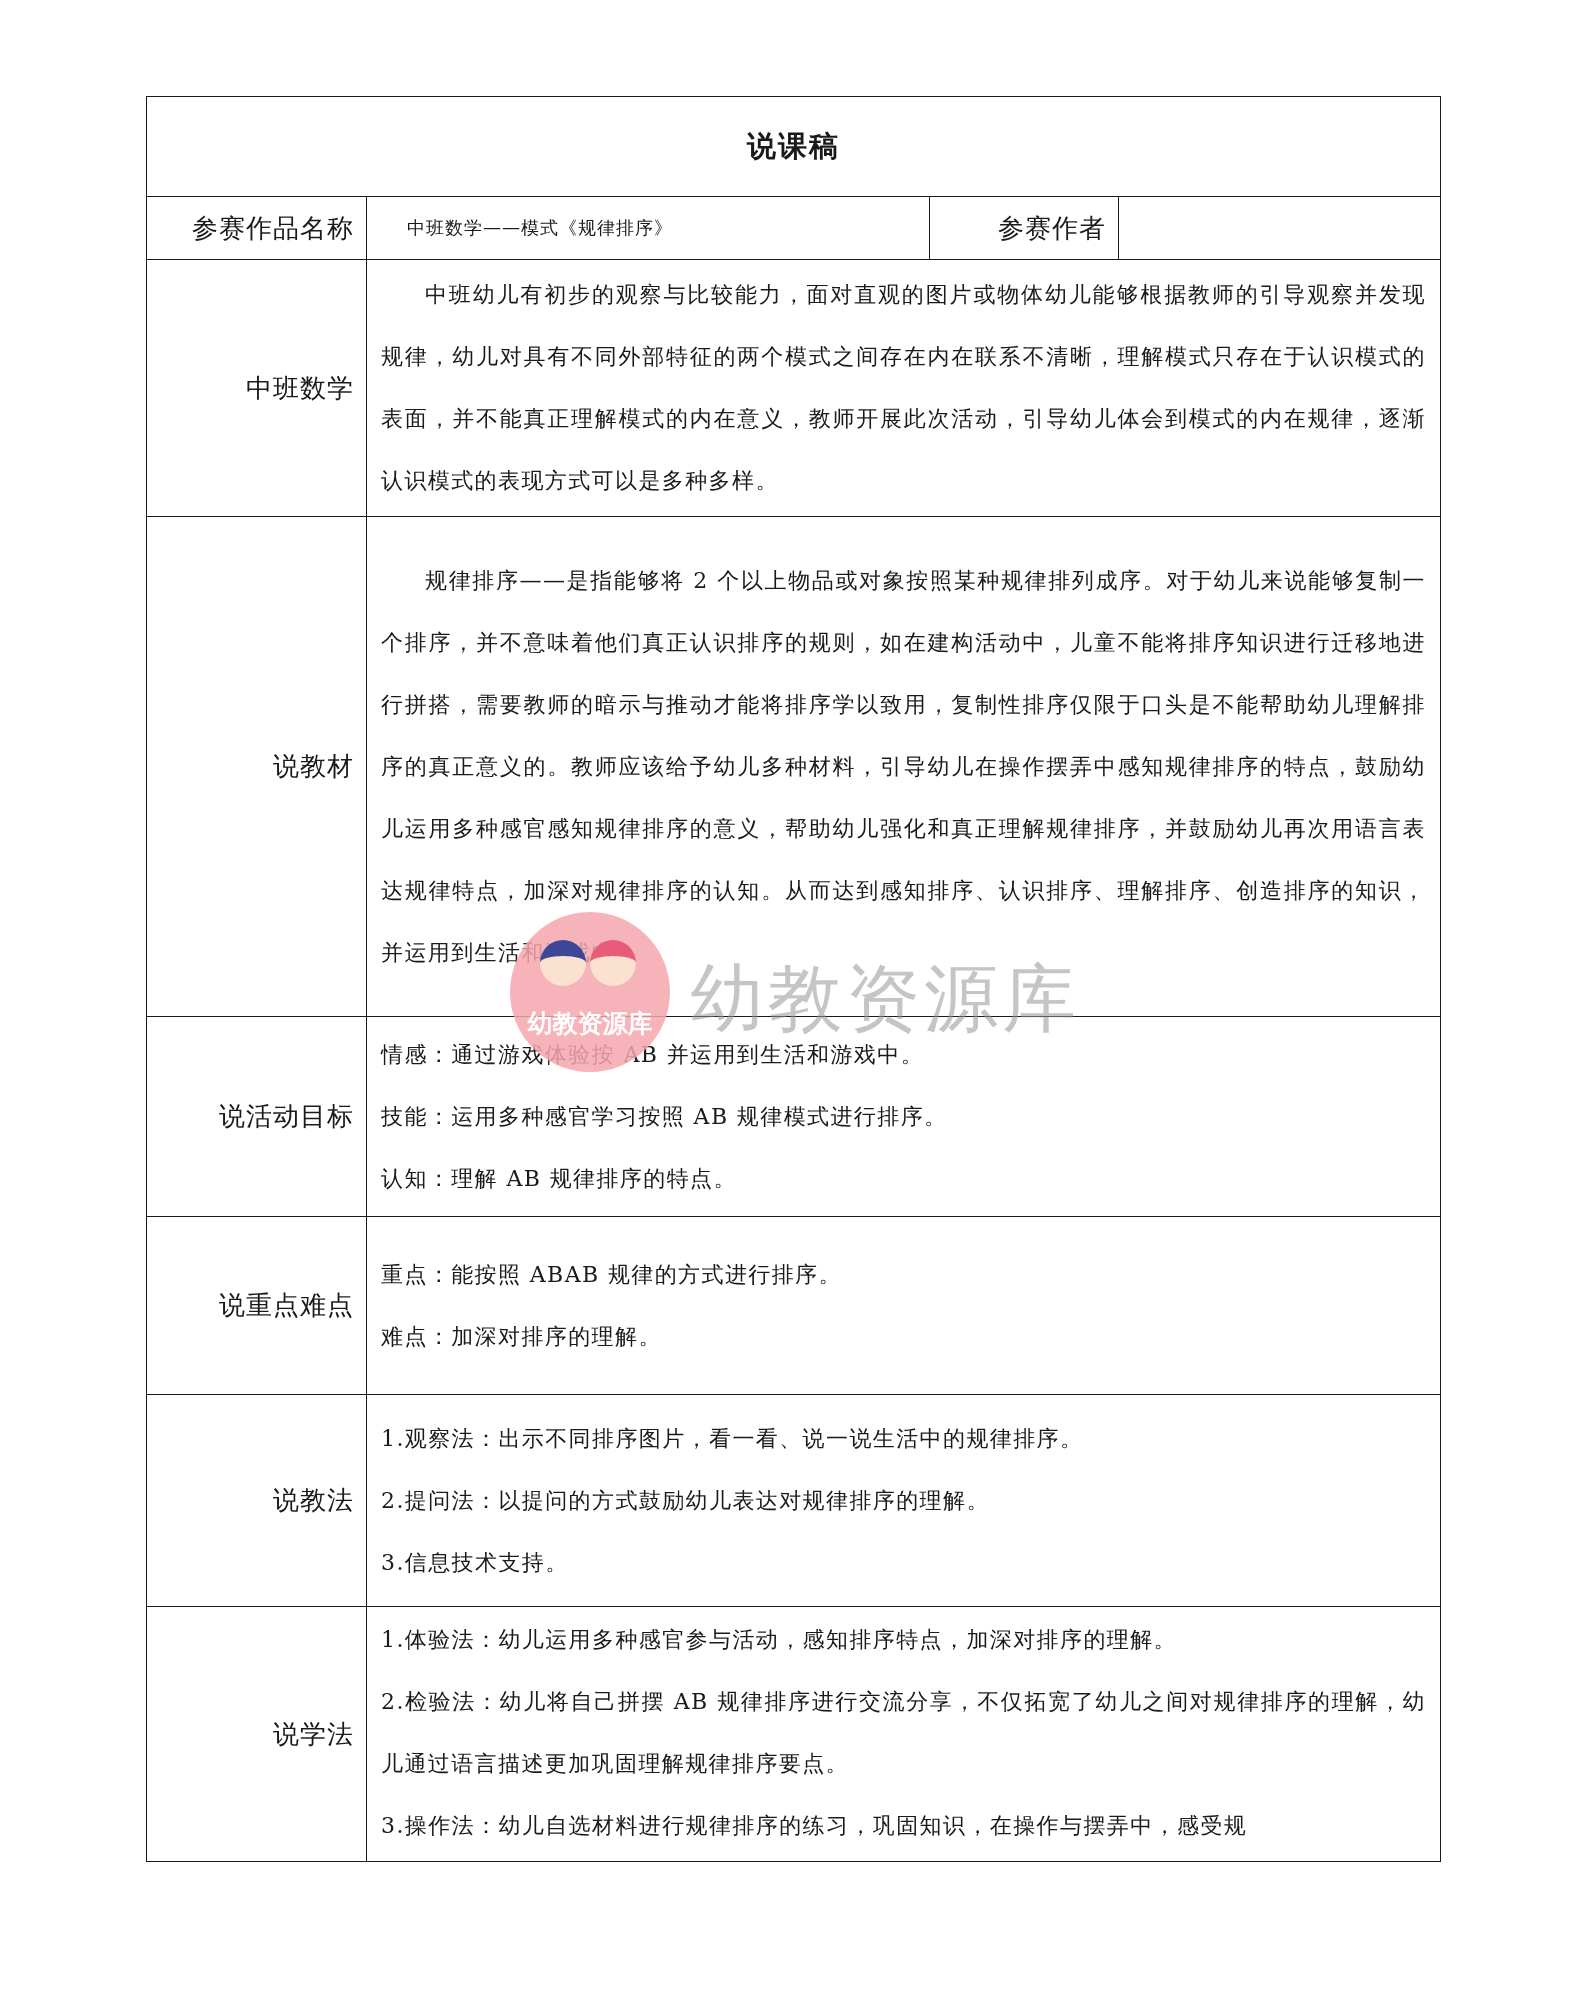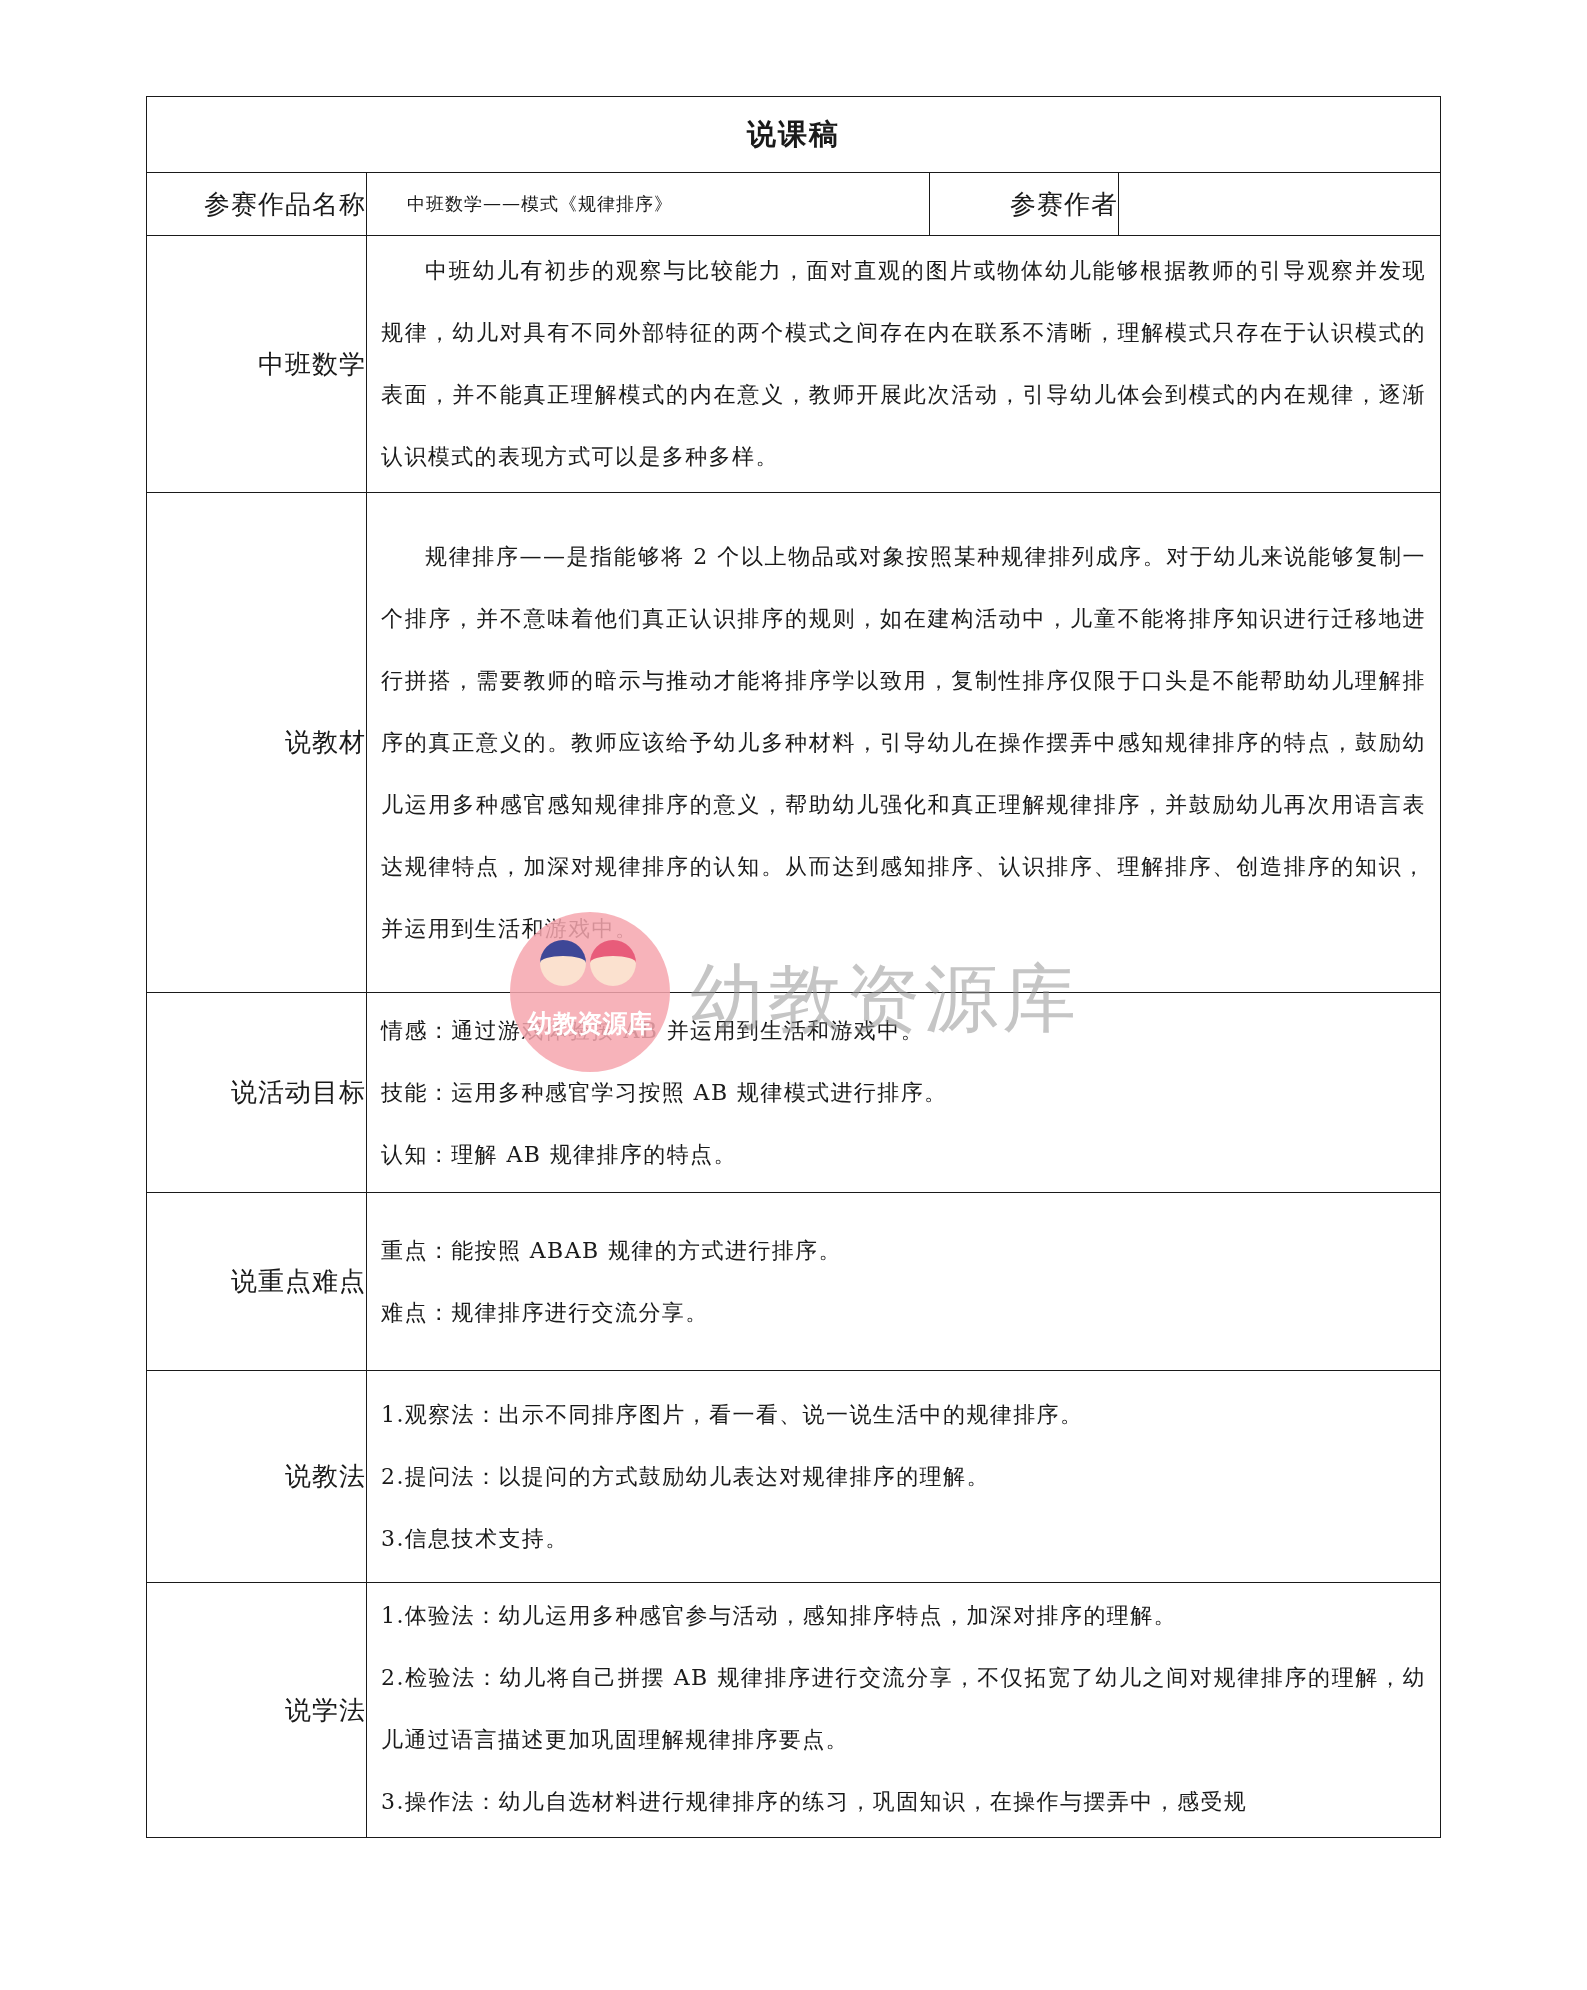--- a/index.html
+++ b/index.html
@@ -1,20 +1,20 @@
 <!DOCTYPE html>
 <html><head>
 <meta charset="utf-8">
 <style>
   html, body { margin: 0; padding: 0; background: #ffffff; }
   body { width: 1587px; height: 1990px; position: relative; overflow: hidden;
          font-family: "DejaVu Serif", "Liberation Serif", serif; color: #1a1a1a; }
   .doc-table { position: absolute; left: 146px; top: 96px; width: 1294px;
                border-collapse: collapse; table-layout: fixed; }
-  .doc-table td { border: 1.5px solid #1a1a1a; padding: 0; vertical-align: middle; }
+  .doc-table td { border: 1.5px solid #1a1a1a; padding: 12px; vertical-align: middle; }
   .title-cell { height: 75px; text-align: center; font-size: 29px; font-weight: bold; letter-spacing: 2px; }
   .label-cell { text-align: right; font-size: 26px; letter-spacing: 1px; }
   .value-cell { font-size: 18px; padding: 0 10px !important; letter-spacing: 1px; margin-top: 42px; }
   .body-cell { font-size: 22px; padding: 4px 14px 4px 14px !important; line-height: 62px; text-align: justify; letter-spacing: 1.4px; }
   .body-cell p { margin: 0; }
   .indent { text-indent: 2em; }
   .list-line { margin: 0; white-space: nowrap; }
   .wm-circle { position: absolute; left: 510px; top: 912px; width: 160px; height: 160px;
                border-radius: 50%; background: rgba(246,166,174,0.85); pointer-events: none; }
   .wm-face { position: absolute; width: 46px; height: 46px; border-radius: 50%; top: 28px; }
@@ -62,21 +62,21 @@
     <td colspan="3" class="body-cell">
       <p class="list-line">情感：通过游戏体验按 AB 并运用到生活和游戏中。</p>
       <p class="list-line">技能：运用多种感官学习按照 AB 规律模式进行排序。</p>
       <p class="list-line">认知：理解 AB 规律排序的特点。</p>
     </td>
   </tr>
   <tr style="height:178px">
     <td class="label-cell">说重点难点</td>
     <td colspan="3" class="body-cell">
       <p class="list-line">重点：能按照 ABAB 规律的方式进行排序。</p>
-      <p class="list-line">难点：规律排序进行交流分享。</p>
+      <p class="list-line">难点：加深对排序的理解。</p>
     </td>
   </tr>
   <tr style="height:212px">
     <td class="label-cell">说教法</td>
     <td colspan="3" class="body-cell">
       <p class="list-line">1.观察法：出示不同排序图片，看一看、说一说生活中的规律排序。</p>
       <p class="list-line">2.提问法：以提问的方式鼓励幼儿表达对规律排序的理解。</p>
       <p class="list-line">3.信息技术支持。</p>
     </td>
   </tr>

